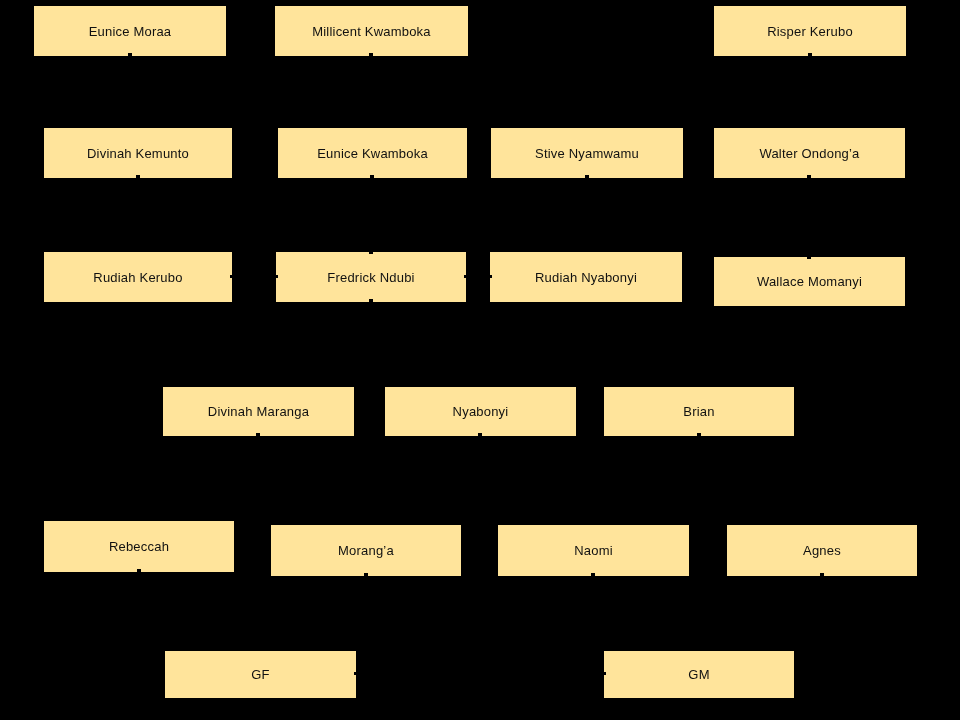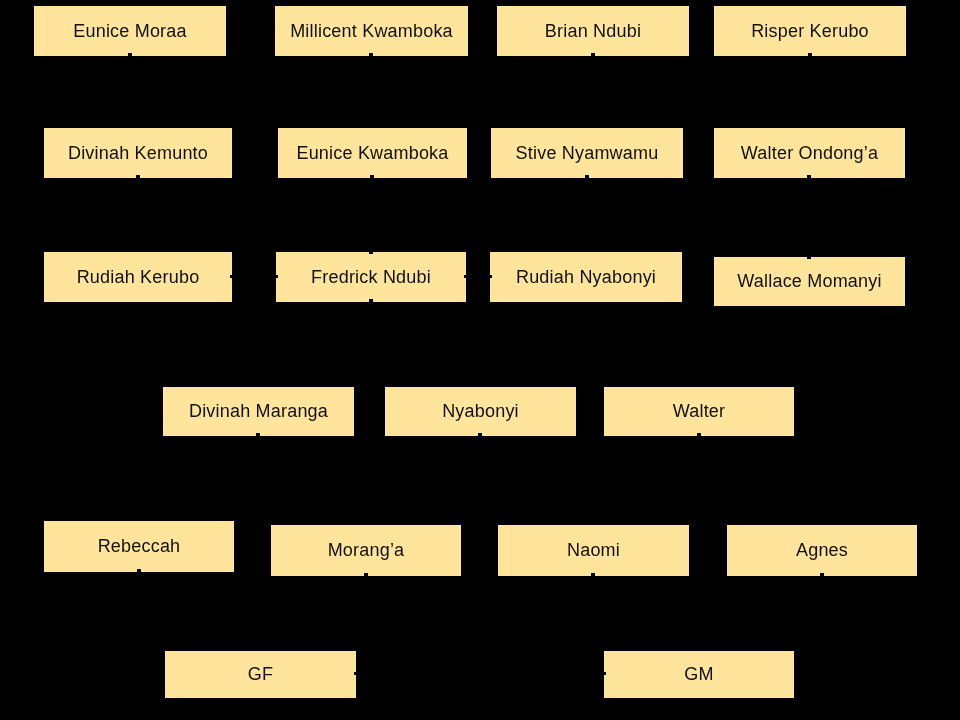--- a/index.html
+++ b/index.html
@@ -19,44 +19,41 @@
     position: absolute;
     box-sizing: border-box;
     background: var(--box-fill, #FFE49B);
     border: 1px solid var(--box-border, #000000);
     display: flex;
     align-items: center;
     justify-content: center;
   }
   .box .label {
     color: var(--text, #111111);
-    font-size: 18px;
+    font-size: 13px;
     letter-spacing: 0.2px;
     white-space: nowrap;
   }
   .stub {
     position: absolute;
     background: #000;
   }
   .stub.v { width: 4px; height: 6px; }
   .stub.h { width: 6px; height: 3px; }
 </style>
 </head>
 <body>
 
 <div id="canvas" style="--bg: #000000; --box-fill: #FFE49B; --box-border: #000000; --text: #111111;">
 
   <div class="box" style="left:33px;top:5px;width:194px;height:52px">
     <span class="label">Eunice Moraa</span>
   </div>
   <div class="box" style="left:274px;top:5px;width:195px;height:52px">
     <span class="label">Millicent Kwamboka</span>
-  </div>
-  <div class="box" style="left:496px;top:5px;width:194px;height:52px">
-    <span class="label">Brian Ndubi</span>
   </div>
   <div class="box" style="left:713px;top:5px;width:194px;height:52px">
     <span class="label">Risper Kerubo</span>
   </div>
 
   <div class="box" style="left:43px;top:127px;width:190px;height:52px">
     <span class="label">Divinah Kemunto</span>
   </div>
   <div class="box" style="left:277px;top:127px;width:191px;height:52px">
     <span class="label">Eunice Kwamboka</span>
@@ -81,21 +78,21 @@
     <span class="label">Wallace Momanyi</span>
   </div>
 
   <div class="box" style="left:162px;top:386px;width:193px;height:51px">
     <span class="label">Divinah Maranga</span>
   </div>
   <div class="box" style="left:384px;top:386px;width:193px;height:51px">
     <span class="label">Nyabonyi</span>
   </div>
   <div class="box" style="left:603px;top:386px;width:192px;height:51px">
-    <span class="label">Walter</span>
+    <span class="label">Brian</span>
   </div>
 
   <div class="box" style="left:43px;top:520px;width:192px;height:53px">
     <span class="label">Rebeccah</span>
   </div>
   <div class="box" style="left:270px;top:524px;width:192px;height:53px">
     <span class="label">Morang’a</span>
   </div>
   <div class="box" style="left:497px;top:524px;width:193px;height:53px">
     <span class="label">Naomi</span>

